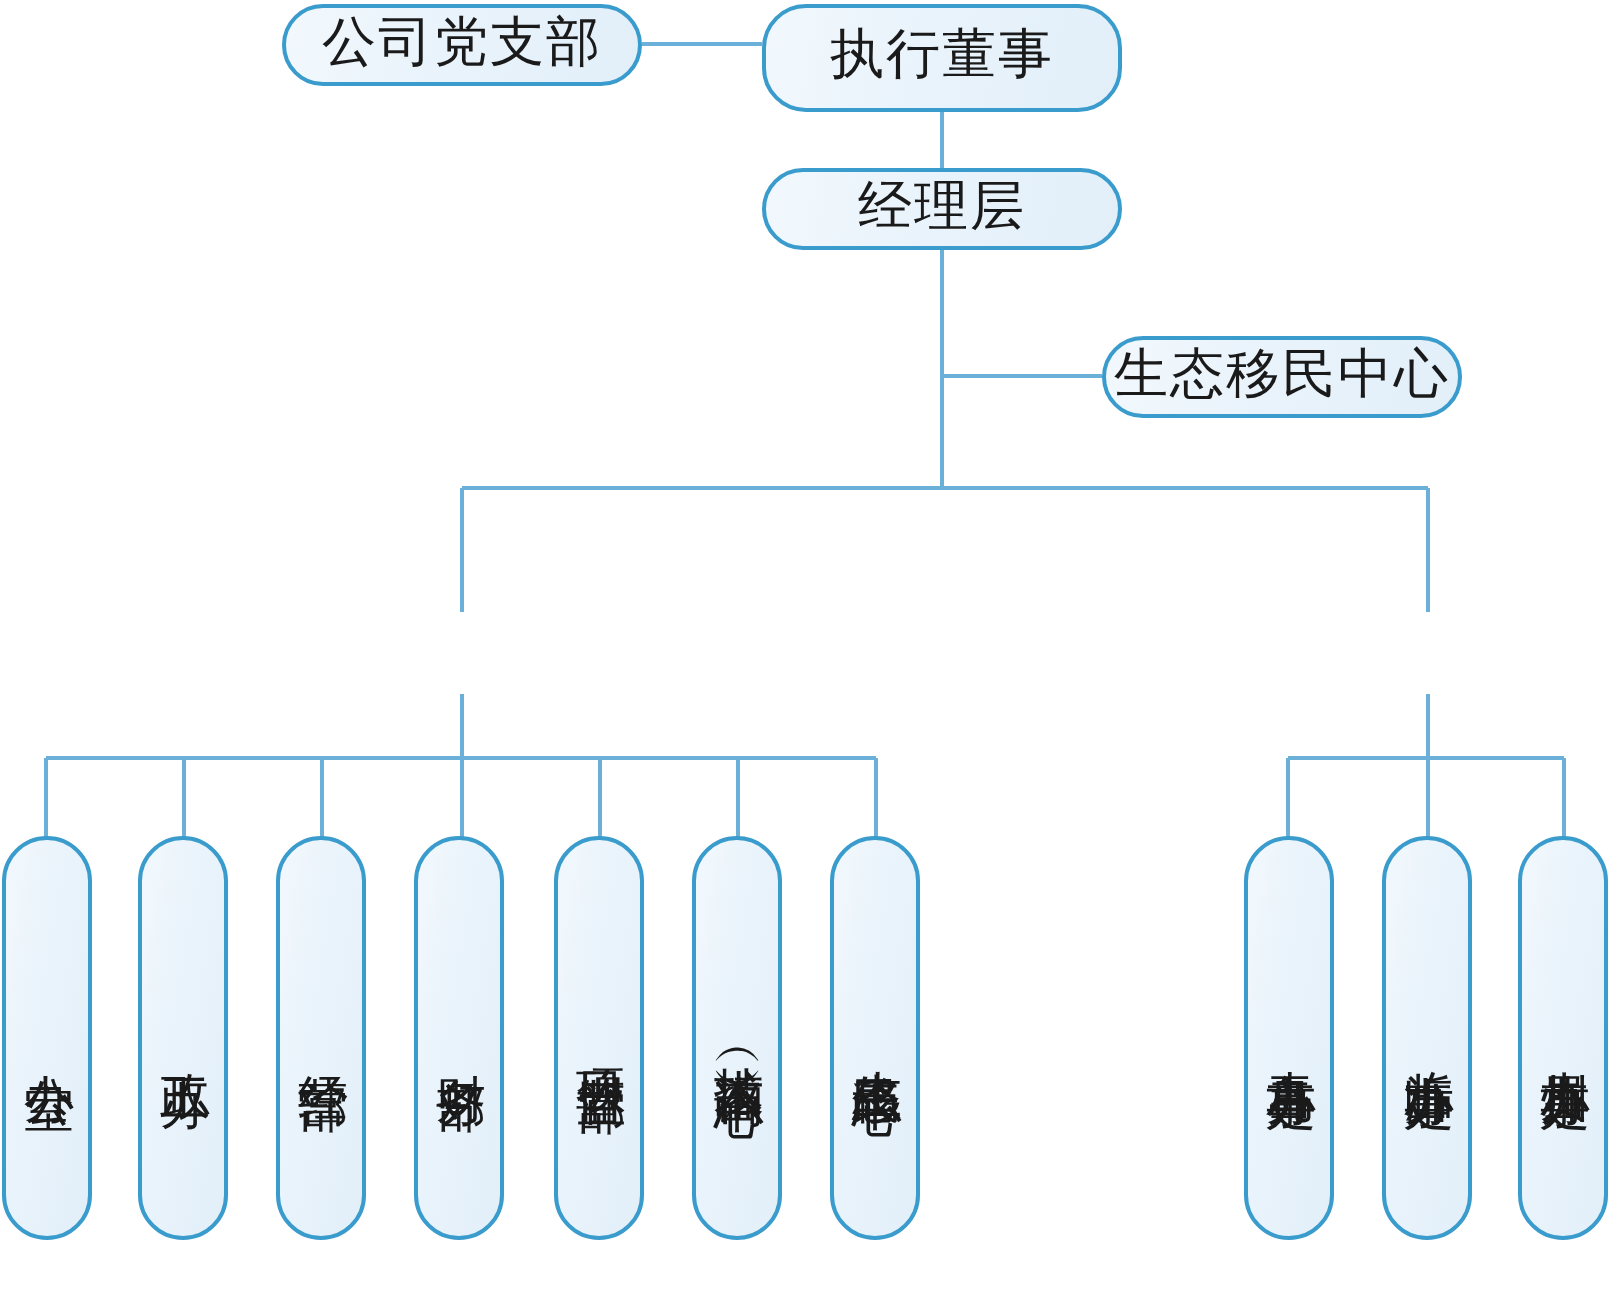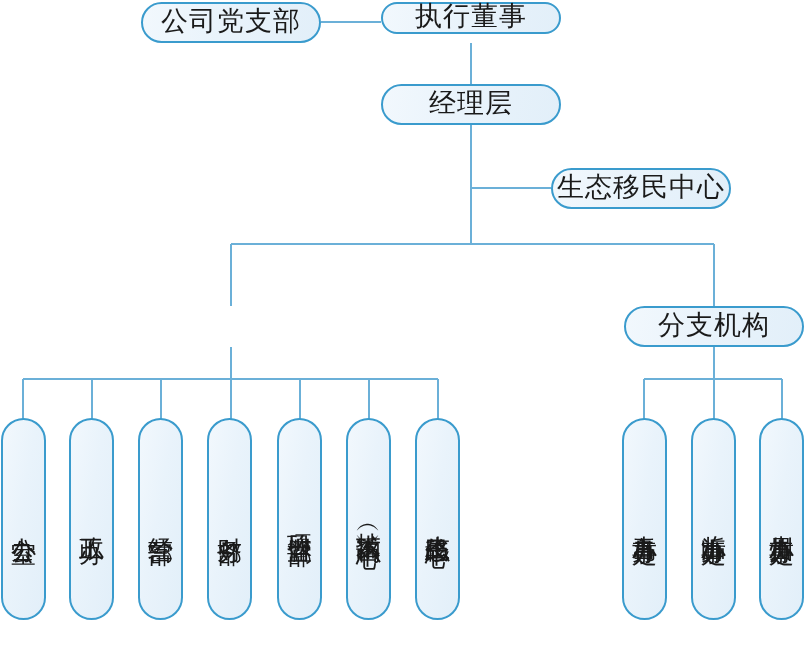--- a/index.html
+++ b/index.html
@@ -90,36 +90,33 @@
       <line x1="438" y1="379" x2="438" y2="420" stroke="#6bb0d8" stroke-width="2" shape-rendering="crispEdges"></line>
       <line x1="644" y1="379" x2="644" y2="420" stroke="#6bb0d8" stroke-width="2" shape-rendering="crispEdges"></line>
       <line x1="714" y1="379" x2="714" y2="420" stroke="#6bb0d8" stroke-width="2" shape-rendering="crispEdges"></line>
       <line x1="782" y1="379" x2="782" y2="420" stroke="#6bb0d8" stroke-width="2" shape-rendering="crispEdges"></line>
     </svg>
 
   <div class="node node-h" id="node-party_branch" style="left: 141px; top: 2px; width: 180px; height: 41px;">
     <span class="hlabel">公司党支部</span>
   </div>
 
-  <div class="node node-h" id="node-executive_director" style="left: 381px; top: 2px; width: 180px; height: 32px;">
+  <div class="node node-h" id="node-executive_director" style="left: 381px; top: 2px; width: 180px; height: 54px;">
     <span class="hlabel">执行董事</span>
   </div>
 
   <div class="node node-h" id="node-manager_level" style="left: 381px; top: 84px; width: 180px; height: 41px;">
     <span class="hlabel">经理层</span>
   </div>
 
   <div class="node node-h" id="node-technical_lead" style="left: 551px; top: 168px; width: 180px; height: 41px;">
     <span class="hlabel">生态移民中心</span>
   </div>
 
 
-  <div class="node node-h" id="node-branch_offices" style="left: 624px; top: 306px; width: 180px; height: 41px;">
-    <span class="hlabel">分支机构</span>
-  </div>
 
   <div id="leaf-layer">
       <div class="node node-v" style="left: 1px; top: 418px; width: 45px; height: 202px;">
         <span class="vlabel">办公室</span>
       </div>
       <div class="node node-v" style="left: 69px; top: 418px; width: 45px; height: 202px;">
         <span class="vlabel">政工办</span>
       </div>
       <div class="node node-v" style="left: 138px; top: 418px; width: 45px; height: 202px;">
         <span class="vlabel">经营部</span>

